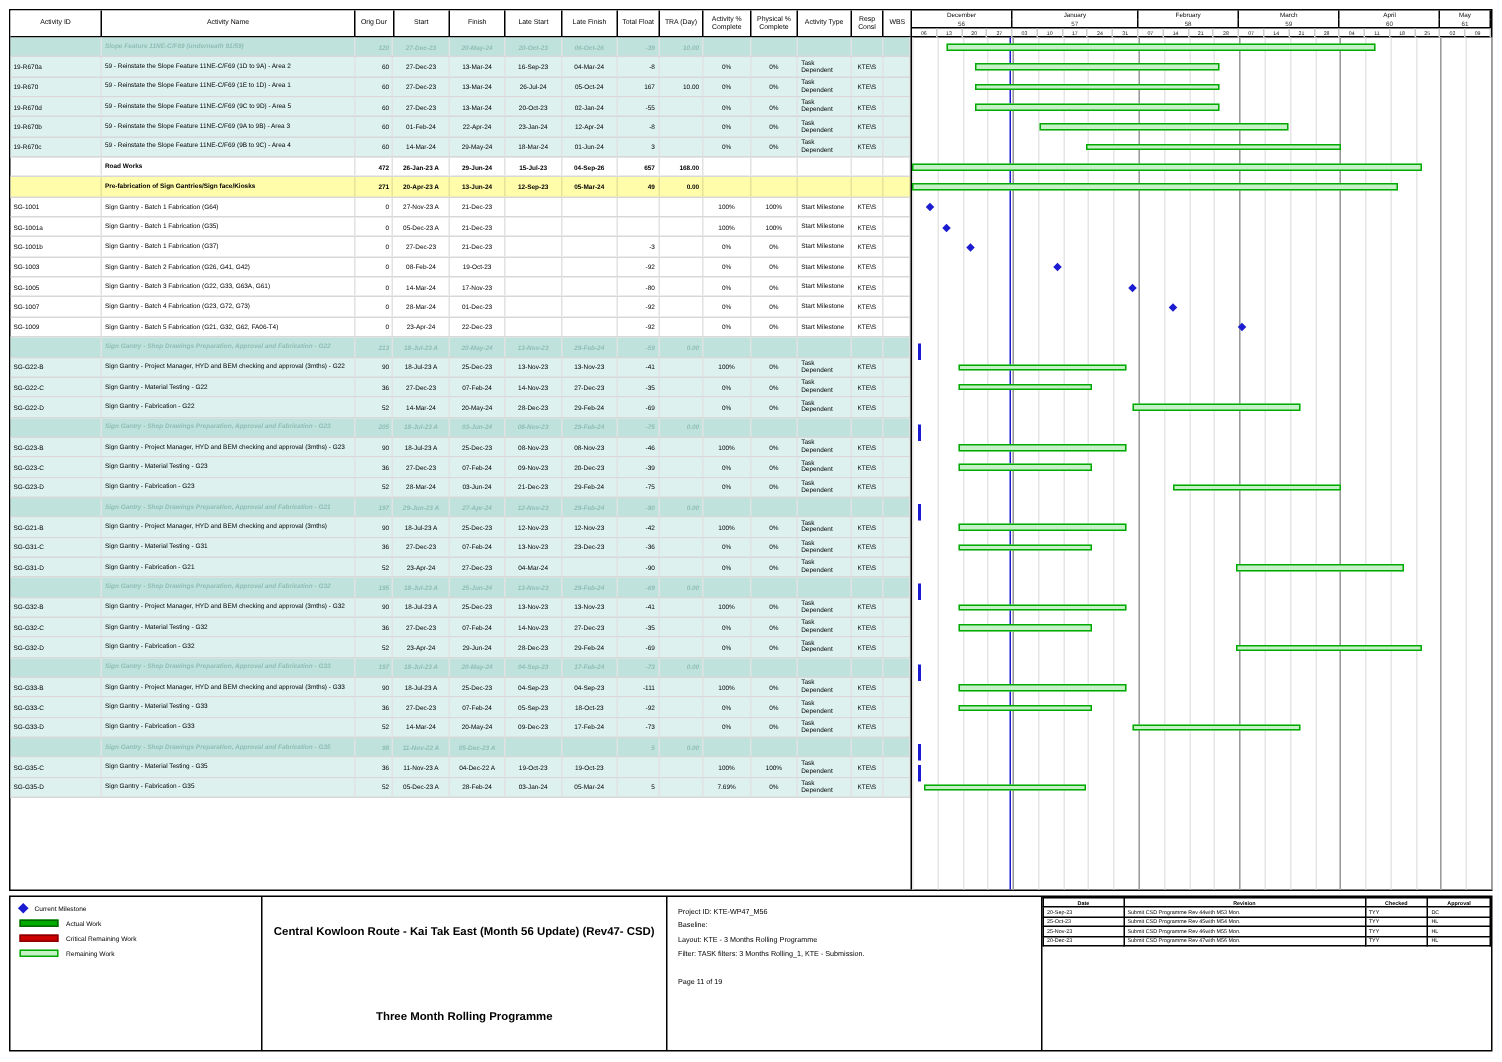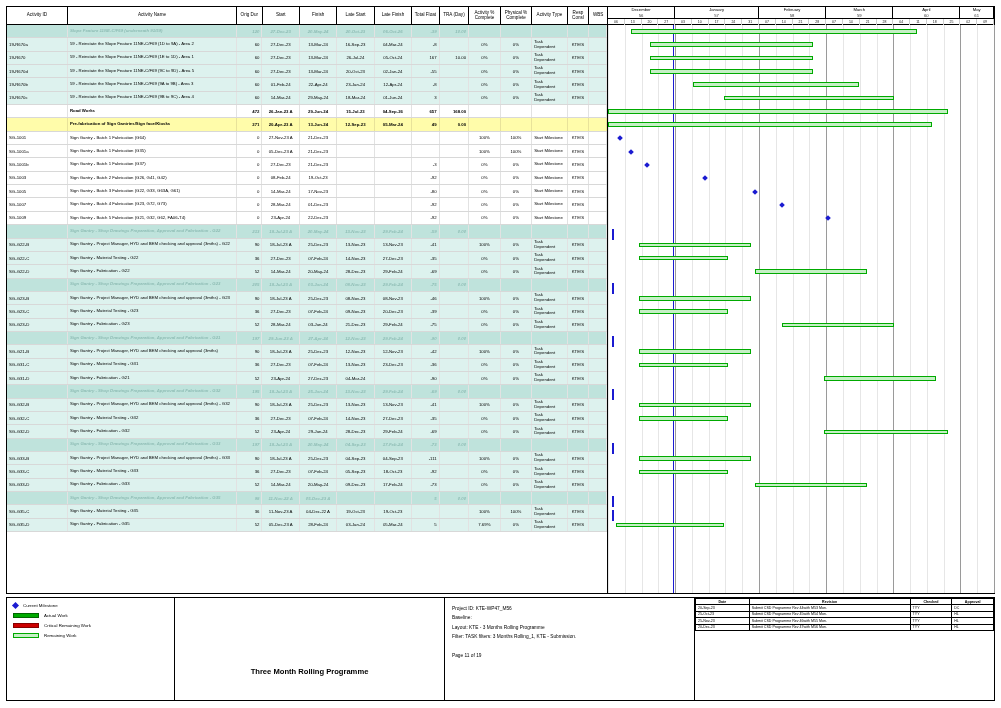--- a/index.html
+++ b/index.html
@@ -866,20 +866,21 @@
         <span class="lg-bar crit"></span>
         <span>Critical Remaining Work</span>
       </div>
       <div class="legend-item">
         <span class="lg-bar rem"></span>
         <span>Remaining Work</span>
       </div>
     </div>
 
     <div class="tb-title">
+      <div class="t1">Central Kowloon Route - Kai Tak East (Month 56 Update) (Rev47- CSD)</div>
       <div class="t2">Three Month Rolling Programme</div>
     </div>
 
     <div class="tb-info" id="tb-info">
         <div>Project ID: KTE-WP47_M56</div>
         <div>Baseline:</div>
         <div>Layout: KTE - 3 Months Rolling Programme</div>
         <div>Filter: TASK filters: 3 Months Rolling_1, KTE - Submission.</div>
         <div>&nbsp;</div>
         <div>Page 11 of 19</div>

